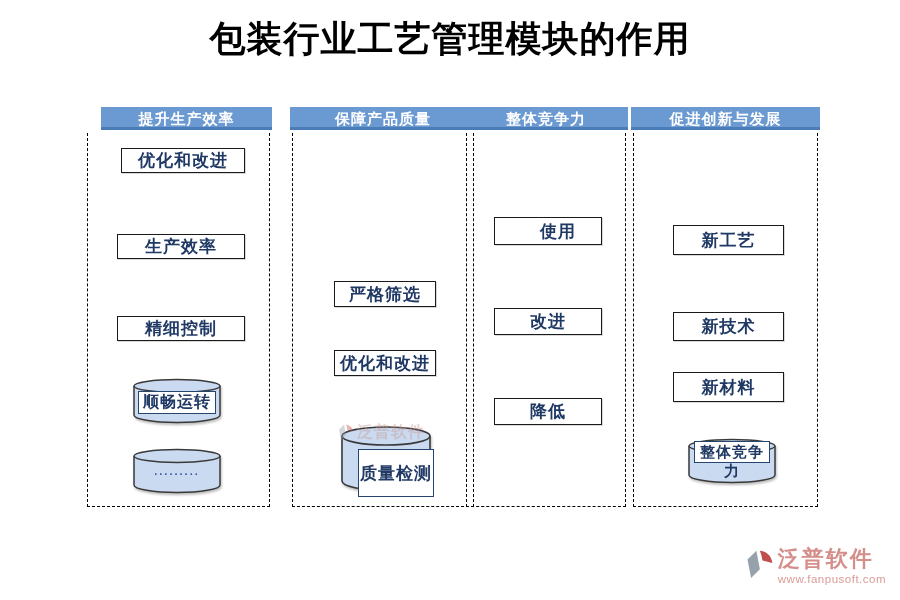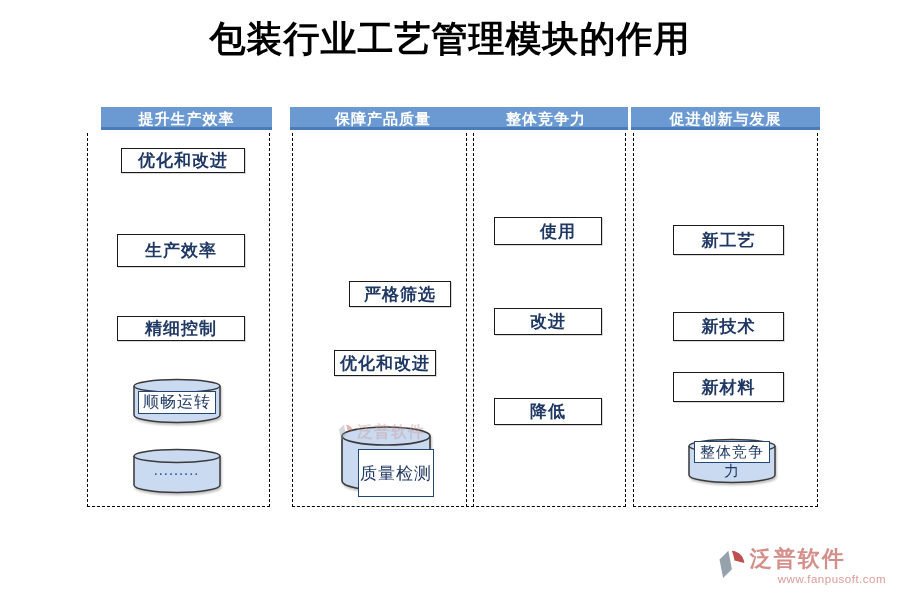--- a/index.html
+++ b/index.html
@@ -28,54 +28,54 @@
     position:absolute; background:#fff; border:1.5px solid #1a1a1a;
     color:#1F3864; font-weight:bold; font-size:17px;
     display:flex; align-items:center; justify-content:center;
     box-shadow:1px 1px 0 rgba(0,0,0,0.15); letter-spacing:1px;
   }
   .cyl { position:absolute; }
   .cyl svg { position:absolute; left:0; top:0; width:100%; height:100%;
     filter:drop-shadow(1.5px 2px 1px rgba(110,110,110,0.45)); }
   .cyl-label {
     position:absolute; background:#fff; border:1px solid #24456e;
-    color:#1F3864; font-weight:normal; text-align:center;
+    color:#1F3864; font-weight:bold; text-align:center;
     display:flex; align-items:center; justify-content:center; letter-spacing:1px;
   }
   .cyl-label.tall {
     display:block; overflow:visible; line-height:19px; font-size:15px;
     align-items:flex-start;
   }
   .dots-label {
     position:absolute; left:0; width:100%; text-align:center;
     color:#2E5FA3; font-weight:bold; font-size:11px; letter-spacing:2px;
   }
   .watermark {
     position:absolute; left:337px; top:422px; display:flex; align-items:center;
     gap:3px; opacity:0.42; z-index:5; pointer-events:none;
   }
   .watermark .wm-text { font-size:16px; font-weight:bold; color:#C89B94; letter-spacing:1px; }
   .footer {
     position:absolute; right:14px; top:547px; display:flex; align-items:flex-start; gap:4px;
   }
   .footer .brand { font-size:22px; font-weight:bold; color:#D58F8B; line-height:24px; letter-spacing:2px; }
-  .footer .url { font-size:11.5px; color:#DB9B97; letter-spacing:0.5px; margin-top:2px;margin-left:28px; }
+  .footer .url { font-size:11.5px; color:#DB9B97; letter-spacing:0.5px; margin-top:2px; }
 </style>
 </head>
 <body>
 
 <div class="canvas">
 
   <div class="title">包装行业工艺管理模块的作用</div>
 
   <div class="col" style="left:85px;width:187px;padding-left:16px;">
     <div class="col-header">提升生产效率</div>
     <div class="col-body">
       <div class="pbox" style="left:33px;top:15px;width:124px;height:25px;">优化和改进</div>
-      <div class="pbox" style="left:29px;top:101px;width:128px;height:33px;">生产效率</div>
+      <div class="pbox" style="left:29px;top:101px;width:128px;height:25px;">生产效率</div>
       <div class="pbox" style="left:29px;top:183px;width:128px;height:25px;">精细控制</div>
 
       <div class="cyl" style="left:44px;top:245px;width:90px;height:46px;">
         <svg viewBox="0 0 90 46" preserveAspectRatio="none">
           <path d="M2,8 L2,37 A43,7.5 0 0 0 88,37 L88,8" fill="#C9DAF1" stroke="#3a3a3a" stroke-width="1.5"></path>
           <ellipse cx="45" cy="8" rx="43" ry="6.5" fill="#C9DAF1" stroke="#3a3a3a" stroke-width="1.5"></ellipse>
         </svg>
         <div class="cyl-label" style="left:6px;top:13px;width:78px;height:23px;font-size:16px;">顺畅运转</div>
       </div>
 
@@ -85,21 +85,21 @@
           <ellipse cx="45" cy="8" rx="43" ry="6.5" fill="#C9DAF1" stroke="#3a3a3a" stroke-width="1.5"></ellipse>
         </svg>
         <div class="dots-label" style="top:17px;">.........</div>
       </div>
     </div>
   </div>
 
   <div class="col" style="left:275px;width:186px;margin-left:15px;">
     <div class="col-header">保障产品质量</div>
     <div class="col-body">
-      <div class="pbox" style="left:56px;top:148px;width:102px;height:26px;">严格筛选</div>
+      <div class="pbox" style="left:41px;top:148px;width:102px;height:26px;">严格筛选</div>
       <div class="pbox" style="left:41px;top:217px;width:102px;height:26px;">优化和改进</div>
 
       <div class="cyl" style="left:47px;top:292px;width:92px;height:68px;">
         <svg viewBox="0 0 92 68" preserveAspectRatio="none">
           <path d="M2,11 L2,56 A44,9.5 0 0 0 90,56 L90,11" fill="#C9DAF1" stroke="#3a3a3a" stroke-width="1.6"></path>
           <ellipse cx="46" cy="11" rx="44" ry="9" fill="#C9DAF1" stroke="#3a3a3a" stroke-width="1.6"></ellipse>
         </svg>
         <div class="cyl-label" style="left:18px;top:24px;width:76px;height:48px;font-size:17px;">质量检测</div>
       </div>
     </div>

